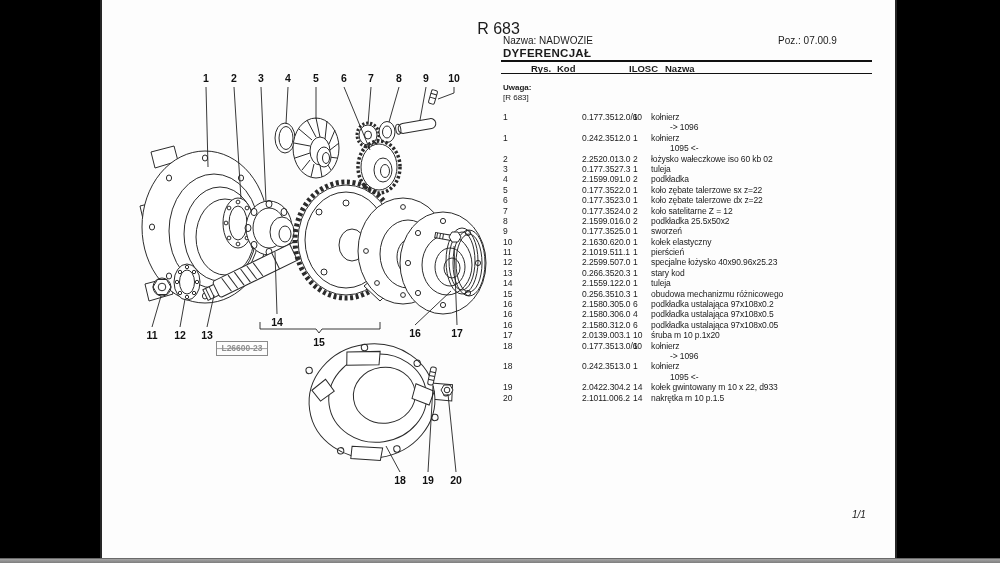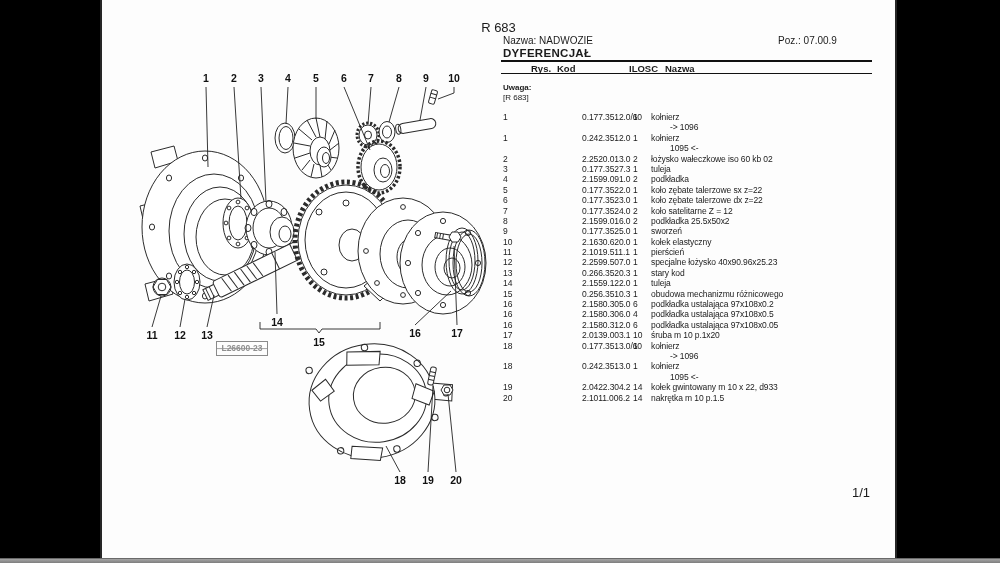--- a/index.html
+++ b/index.html
@@ -1,36 +1,36 @@
 <!DOCTYPE html>
 <html><head>
 <meta charset="utf-8">
 <style>
   html,body{margin:0;padding:0;background:#000;}
   .stage{position:relative;width:1000px;height:563px;background:#000;overflow:hidden;
          font-family:"Liberation Sans","DejaVu Sans",sans-serif;color:#1b1b1b;}
   .sheet{position:absolute;left:100px;top:0;width:797px;height:558px;background:#fdfdfd;
          border-left:2px solid #262626;border-right:2px solid #262626;box-sizing:border-box;}
   .abs{position:absolute;white-space:nowrap;}
-  .doc-code{left:0;right:0;top:20px;text-align:center;font-size:13px;}
+  .doc-code{left:0;right:0;top:20px;text-align:center;font-size:16px;}
   .sekcja{left:401px;top:35px;font-size:10px;}
   .poz{left:676px;top:35px;font-size:10px;}
   .title{left:401px;top:47px;font-size:11.5px;font-weight:bold;letter-spacing:.3px;}
   .rule-a{left:399px;top:60px;width:371px;height:2.2px;background:#111;}
   .rule-b{left:399px;top:73px;width:371px;height:1.2px;background:#111;}
   .thead{top:63px;font-size:9.5px;font-weight:bold;}
   .h-rys{left:401px;margin-left:28px;} .h-kod{left:455px;} .h-ilosc{left:527px;} .h-nazwa{left:563px;}
   .uwaga{left:401px;top:83px;font-size:8px;font-weight:bold;}
   .uwaga-ref{left:401px;top:93px;font-size:8px;text-align:center;}
   .rows{position:absolute;left:401px;top:112px;width:380px;}
   .row{position:relative;height:10.4px;font-size:8.5px;letter-spacing:-.1px;}
   .row span{position:absolute;top:0;line-height:10.4px;}
   .c-rys{left:0;} .c-kod{left:54px;margin-left:25px;} .c-ilosc{left:130px;} .c-nazwa{left:148px;}
   .c-note{left:167px;}
-  .page-ind{left:750px;top:485px;font-size:13px;}
+  .page-ind{left:750px;top:509px;font-size:10px;font-style:italic;}
   .callout{position:absolute;transform:translateX(-50%);font-size:10.5px;font-weight:bold;color:#111;}
   .stamp{position:absolute;left:114px;top:341px;width:50px;height:13px;border:1px solid #8a8a8a;
          color:#8f8f8f;font-size:8.5px;font-weight:bold;text-align:center;line-height:13px;
          background:linear-gradient(to bottom,transparent 45%,#aaa 48%,#aaa 55%,transparent 58%);}
   .bottom-bar{position:absolute;left:0;top:558px;width:1000px;height:5px;
               background:linear-gradient(#a5a5a5,#7e7e7e);border-top:1px solid #6a6a6a;box-sizing:border-box;}
   svg.drawing{position:absolute;left:0;top:0;}
   .p{stroke:#2b2b2b;stroke-width:1;fill:#fff;}
   .o{stroke:#2b2b2b;stroke-width:1;fill:none;}
   .ld{stroke:#222;stroke-width:.9;fill:none;}

